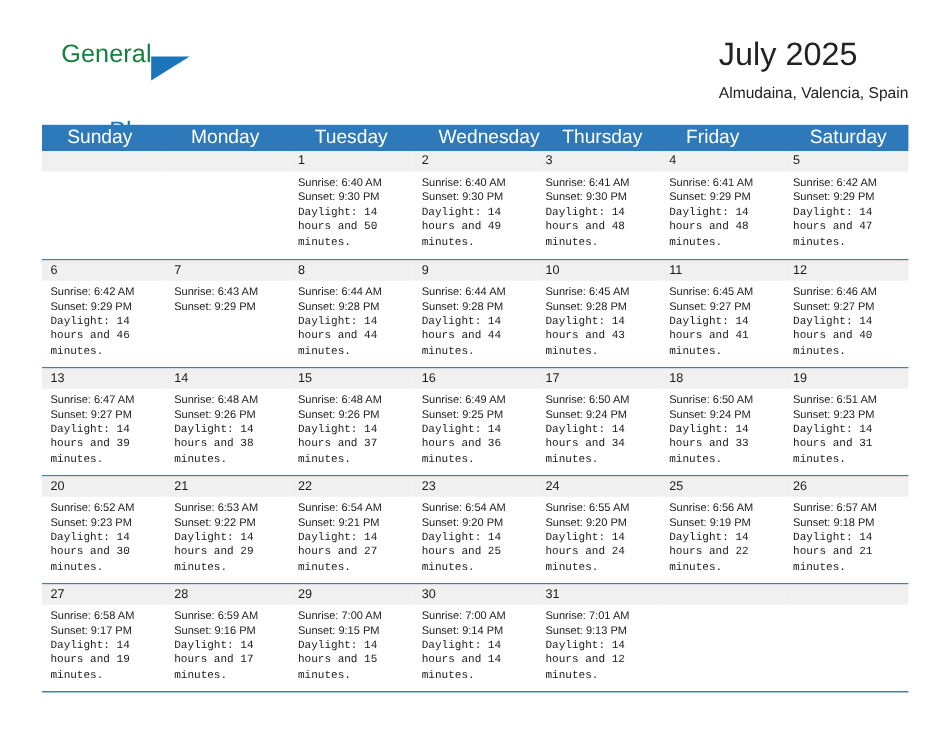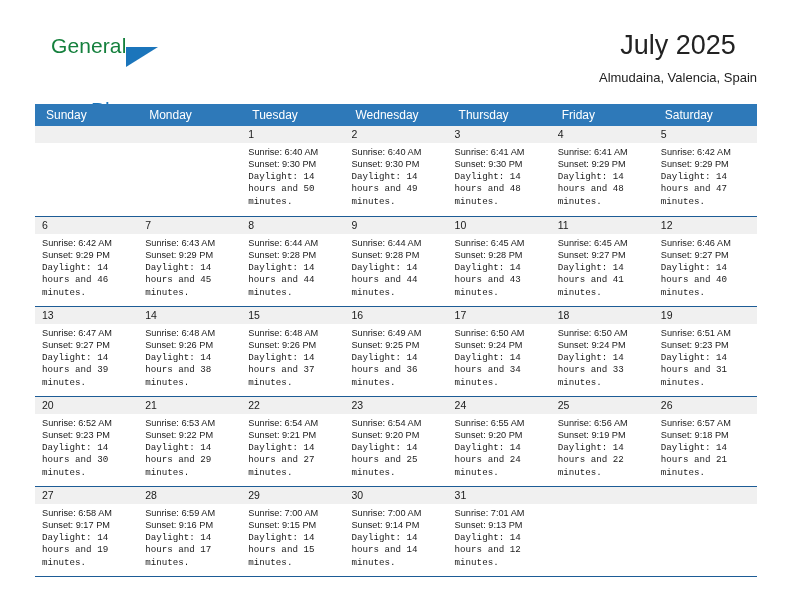--- a/index.html
+++ b/index.html
@@ -60,21 +60,21 @@
     width: 0;
     height: 0;
     border-left: 32px solid #1b75bb;
     border-bottom: 20px solid transparent;
   }
 
   .title-block {
     position: absolute;
     right: 0;
     top: 0;
-    text-align: center;
+    text-align: left;
   }
   .month-title {
     font-size: 27px;
     color: #222222;
     line-height: 34px;
     white-space: nowrap;
   }
   .location-title {
     font-size: 13px;
     color: #222222;
@@ -91,23 +91,23 @@
     width: 722px;
   }
   .dow-row {
     display: flex;
     background: #2e79b9;
     height: 22px;
   }
   .dow-cell {
     width: 103.15px;
     box-sizing: border-box;
-    padding-left: 11px;
+    padding-left: 21px;
     color: #ffffff;
-    font-size: 12px;
+    font-size: 16px;
     line-height: 22px;
     white-space: nowrap;
   }
 
   .week {
     display: flex;
     border-top: 1.6px solid #1d5c96;
     height: 90px;
     box-sizing: border-box;
   }
@@ -255,21 +255,20 @@
               <div class="wrap">Daylight: 14 hours and 46 minutes.</div>
             </div>
           </div>
           <div class="day-cell">
             <div class="day-num-band">
               <div class="day-num">7</div>
             </div>
             <div class="day-body">
               <div>Sunrise: 6:43 AM</div>
               <div>Sunset: 9:29 PM</div>
-              <div class="wrap">Daylight: 14 hours and 45 minutes.</div>
             </div>
           </div>
           <div class="day-cell">
             <div class="day-num-band">
               <div class="day-num">8</div>
             </div>
             <div class="day-body">
               <div>Sunrise: 6:44 AM</div>
               <div>Sunset: 9:28 PM</div>
               <div class="wrap">Daylight: 14 hours and 44 minutes.</div>

